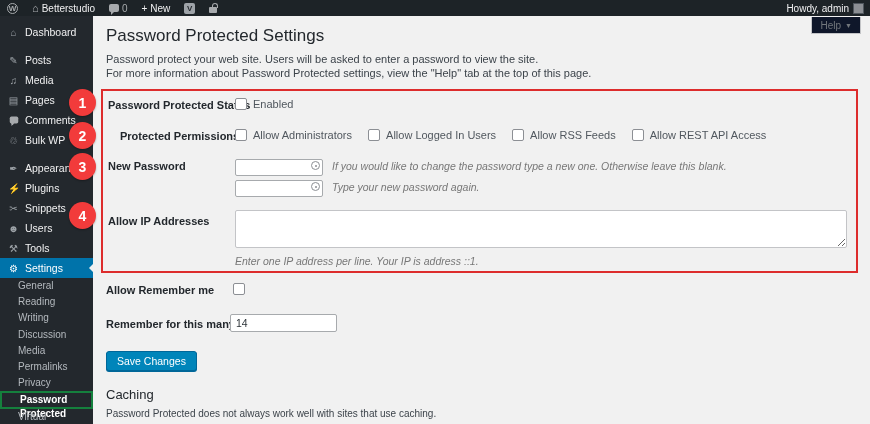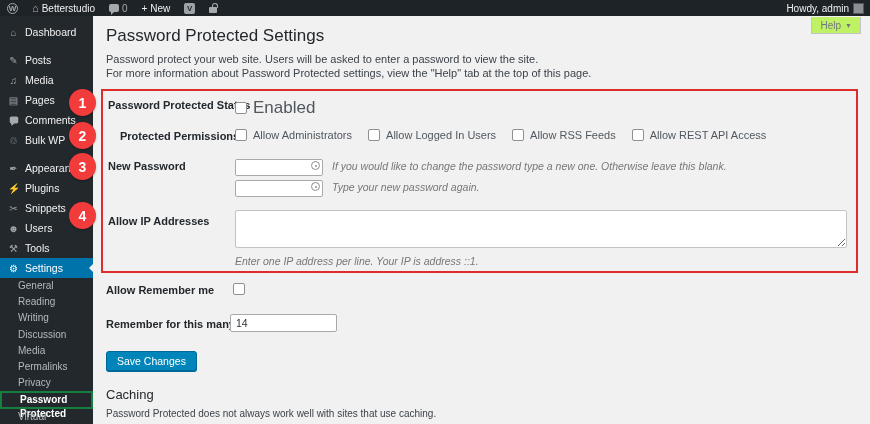--- a/index.html
+++ b/index.html
@@ -33,35 +33,35 @@
   .menu-sep { height:8px; }
   .menu-item.active { background:#0073aa; color:#fff; }
   .menu-item.active .mi-icon { color:#fff; }
   .menu-item.active::after { content:''; position:absolute; right:0; top:50%; margin-top:-4px;
                              border:4px solid transparent; border-right-color:#f1f1f1; }
   .submenu { }
   .sub-item { height:16.2px; line-height:16.2px; padding-left:18px; color:#b4b9be; font-size:10px; cursor:pointer; }
   .sub-item.current { color:#fff; font-weight:bold; border:2px solid #15803d; height:18px; line-height:14px; }
 
   
-  .help-btn { position:absolute; top:17px; right:9px; height:17px; padding:0 8px; background:#bef264;
+  .help-btn { position:absolute; top:17px; right:9px; height:17px; padding:0 8px; background:#0f172a;
               border:1px solid #c3c4c7; border-top:none; color:#72777c; font-size:10px;
               display:flex; align-items:center; gap:4px; cursor:pointer; z-index:30; }
   .help-arrow { font-size:7px; }
   .page-title { position:absolute; left:106px; top:26px; font-size:17px; font-weight:400; color:#23282d; }
   .intro { position:absolute; left:106px; top:52px; font-size:11px; color:#3c434a; line-height:14px; }
 
   .annotation-box { position:absolute; left:101px; top:89px; width:757px; height:184px;
                     border:2px solid #dd2c2c; z-index:20; }
   .badge { position:absolute; width:27px; height:27px; border-radius:50%; background:#f23b3b; color:#fff;
            font-size:14px; font-weight:bold; display:flex; align-items:center; justify-content:center;
            z-index:60; box-shadow:0 1px 2px rgba(0,0,0,.3); }
 
   .frm-label { position:absolute; font-size:11px; font-weight:600; color:#23282d; }
-  .chk-row { position:absolute; display:flex; align-items:center; gap:6px; font-size:17px; color:#50575e; }
+  .chk-row { position:absolute; display:flex; gap:6px; font-size:11px; color:#50575e; }
   .checkbox { width:12px; height:12px; background:#fff; border:1px solid #8c8f94; border-radius:2px;
               display:inline-block; cursor:pointer; flex:none; }
   .chk-group { position:absolute; display:flex; align-items:center; gap:16px; font-size:11px; color:#50575e; }
   .chk-opt { display:flex; align-items:center; gap:6px; cursor:pointer; }
 
   .pw-wrap { position:absolute; width:88px; height:17px; }
   .pw-input { width:88px; height:17px; border:1px solid #a7aaad; border-radius:2px; background:#fff; padding:0 14px 0 4px; font-size:10px; }
   .eye { position:absolute; right:3px; top:4px; width:9px; height:9px; border:1px solid #8c8f94;
          border-radius:50%; cursor:pointer; }
   .eye::after { content:''; position:absolute; left:2.5px; top:2.5px; width:2px; height:2px;

